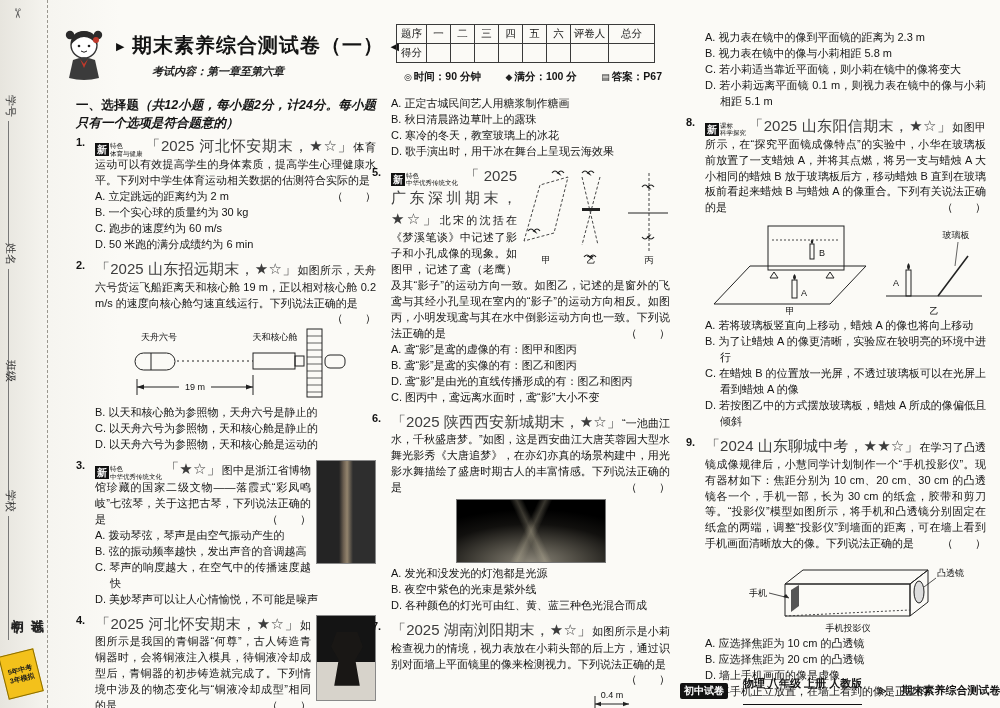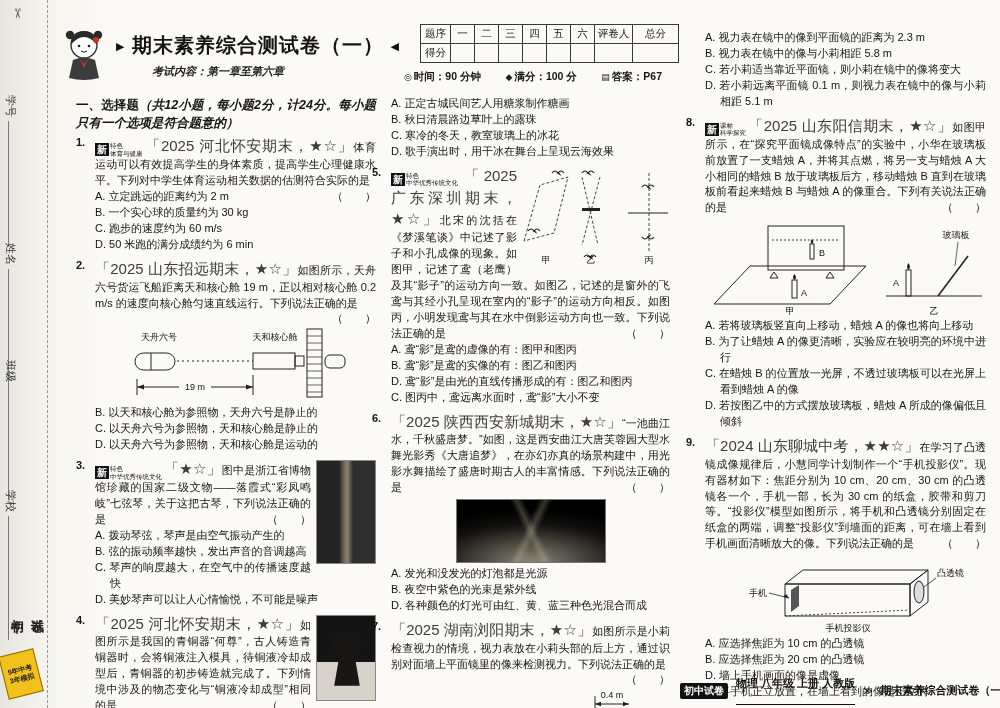--- a/index.html
+++ b/index.html
@@ -16,21 +16,21 @@
   .bookmark{position:absolute;left:8px;top:608px;display:flex;gap:2px;font-weight:bold;font-size:13px;color:#222;}
   .bookmark div{writing-mode:vertical-rl;letter-spacing:2px;}
   .brand{position:absolute;left:3px;top:652px;width:36px;height:44px;background:#f3c11b;border:1px solid #8a6d00;transform:rotate(-14deg);display:flex;flex-direction:column;justify-content:center;align-items:center;font-size:7px;font-weight:bold;color:#1a1a1a;line-height:1.3;}
 
   
   .header{position:absolute;left:60px;top:24px;width:606px;height:70px;}
   .mascot{position:absolute;left:0;top:0;}
   .title-row{margin-left:56px;margin-top:8px;font-size:20px;font-weight:bold;letter-spacing:1px;white-space:nowrap;}
   .title-row .arr{font-size:11px;vertical-align:2px;color:#111;}
   .scope{margin-left:92px;margin-top:5px;font-size:11px;font-weight:bold;font-style:italic;color:#222;}
-  table.score{position:absolute;left:360px;top:0;border-collapse:collapse;text-align:center;font-size:10.5px;}
+  table.score{position:absolute;left:336px;top:0;border-collapse:collapse;text-align:center;font-size:10.5px;}
   table.score td{border:1px solid #3a3a3a;height:19px;padding:0 1px;min-width:24px;}
   table.score td.first{min-width:30px;}
   table.score td.wide{min-width:38px;}
   table.score td.wider{min-width:46px;}
   .info-row{position:absolute;left:344px;top:46px;width:258px;display:flex;justify-content:space-between;font-size:10.5px;font-weight:bold;white-space:nowrap;}
   .info-row .ic{font-size:9px;margin-right:2px;color:#222;}
 
   
   .col{position:absolute;font-size:11px;line-height:1.45;text-align:justify;}
   .col1{left:76px;top:96px;width:300px;}
@@ -59,21 +59,21 @@
     clip-path:polygon(18% 0,82% 0,100% 28%,76% 52%,90% 100%,10% 100%,24% 52%,0 28%);}
   .img-show{width:150px;height:64px;margin:3px auto;border:1px solid #777;
     background:
       linear-gradient(115deg,transparent 46%,rgba(220,210,180,.25) 50%,transparent 54%),
       linear-gradient(65deg,transparent 46%,rgba(220,210,180,.25) 50%,transparent 54%),
       radial-gradient(ellipse 90% 85% at 50% 100%,#8a8578 0%,#4a473f 38%,#11100e 72%,#000 100%);}
   svg .dl{font-size:9px;fill:#111;font-family:"Liberation Sans",sans-serif;}
   svg{shape-rendering:geometricPrecision;}
 
   
-  .footer{position:absolute;left:680px;top:676px;width:310px;display:flex;align-items:center;gap:8px;font-size:11px;font-weight:bold;white-space:nowrap;}
+  .footer{position:absolute;left:680px;top:676px;width:310px;display:flex;align-items:center;gap:15px;font-size:11px;font-weight:bold;white-space:nowrap;}
   .footer-badge{background:#111;color:#fff;padding:1px 4px;font-size:10px;border-radius:2px;}
   .footer-book{border-bottom:1.5px solid #111;padding-bottom:13px;}
   .footer .farr{font-size:9px;}
 </style>
 </head>
 <body>
 
 <div class="page">
 
   <div class="cutline"></div>

